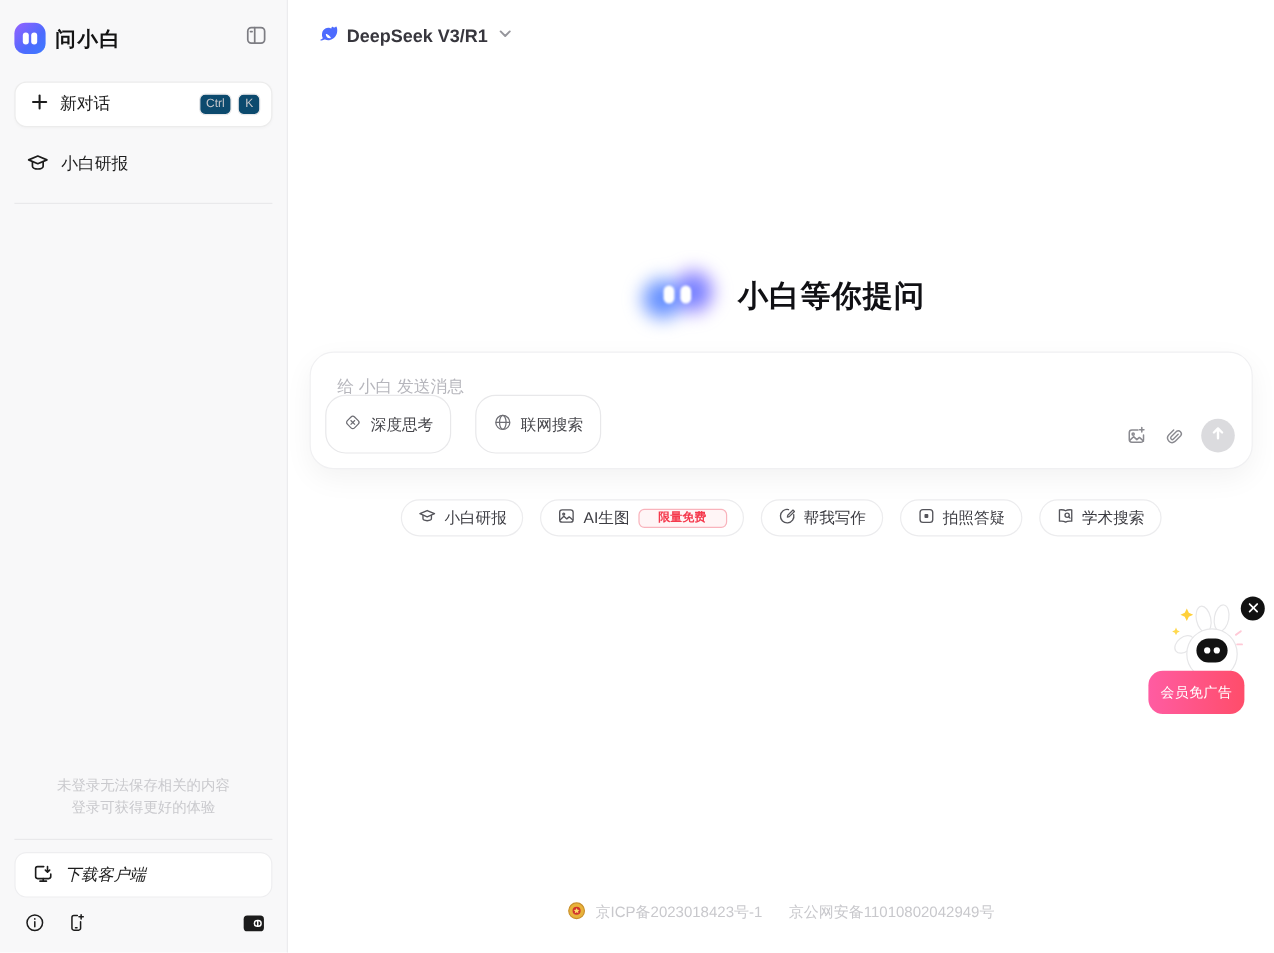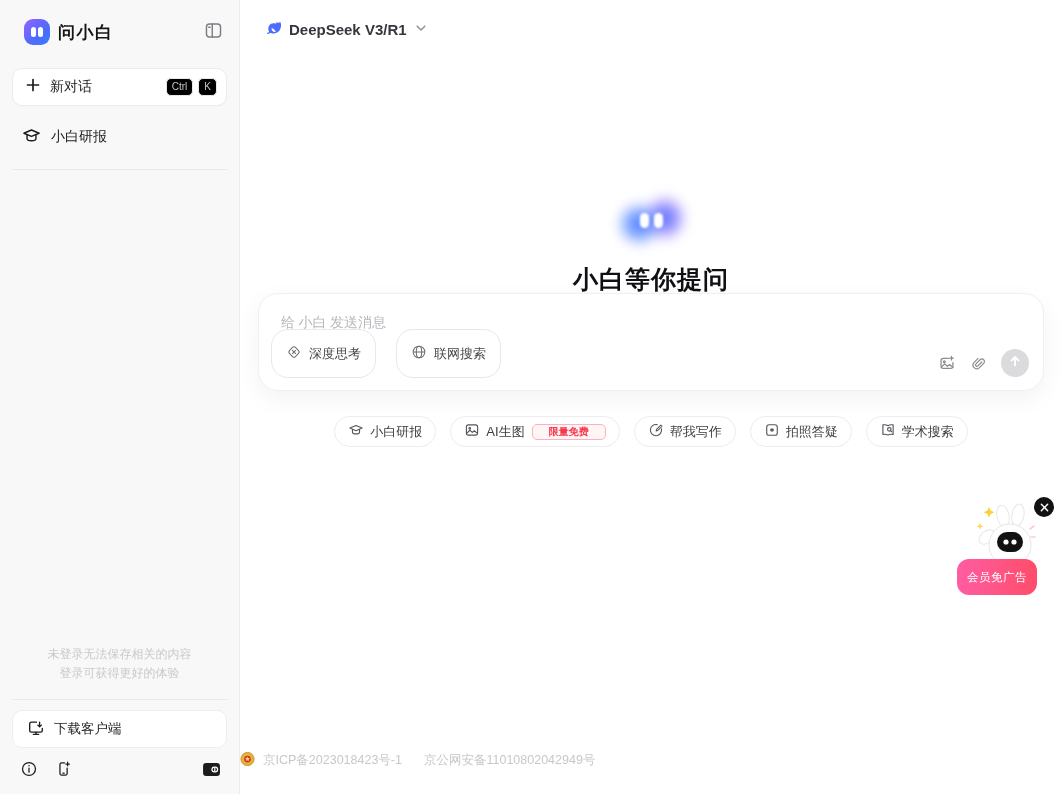--- a/index.html
+++ b/index.html
@@ -11,21 +11,21 @@
     -webkit-font-smoothing:antialiased;
   }
   .app { position:relative; width:1062px; height:794px; overflow:hidden; background:#fff; }
 
   
   .sidebar {
     position:absolute; left:0; top:0; width:240px; height:794px;
     background:#F8F8F9; border-right:1px solid #ECECEE;
     display:flex; flex-direction:column;
   }
-  .side-header { display:flex; align-items:center; padding:18px 16px 0 24px; height:46px; }
+  .side-header { display:flex; align-items:center; padding:18px 16px 0 12px; height:46px; }
   .brand-logo {
     width:26px; height:26px; border-radius:9px; position:relative;
     background:linear-gradient(135deg,#8A63FF 10%,#4D6BFE 60%,#3D7BFF 100%);
     flex:0 0 auto;
   }
   .brand-logo .eye {
     position:absolute; top:8px; width:5px; height:10px; border-radius:3px; background:#fff;
   }
   .brand-logo .eye.l { left:7px; } .brand-logo .eye.r { left:14px; }
   .brand-name { font-size:17px; font-weight:700; color:#141414; margin-left:8px; letter-spacing:1.5px; }
@@ -33,57 +33,57 @@
 
   .new-chat {
     margin:22px 12px 0; height:38px; background:#fff; border:1px solid #ECECEC;
     border-radius:10px; display:flex; align-items:center; padding:0 9px 0 12px; cursor:pointer;
     box-shadow:0 1px 2px rgba(0,0,0,0.02);
   }
   .new-chat-label { font-size:14px; color:#1c1c1c; margin-left:9px; }
   .kbd-group { margin-left:auto; display:flex; gap:5px; }
   .kbd {
     font-size:10px; color:#C7C7CB; border:1px solid #E8E8EA; border-radius:5px;
-    padding:3px 5px; background:#000000; line-height:1; min-width:14px; text-align:right;
+    padding:3px 5px; background:#0c4a6e; line-height:1; min-width:14px; text-align:right;
   }
 
   .nav { margin-top:10px; }
   .nav-item {
     display:flex; align-items:center; gap:10px; height:42px; padding:0 22px;
     font-size:14px; color:#1c1c1c; cursor:pointer;
   }
   .side-divider { height:1px; background:#E9E9EB; margin:11px 12px 0; }
   .side-spacer { flex:1; }
 
   .login-hint { text-align:center; font-size:12px; color:#C9C9CD; line-height:19px; }
   .login-btn {
     margin:14px 12px 0; height:34px; border-radius:18px; background:#000; color:#fff;
     font-size:14px; display:flex; align-items:center; justify-content:center; cursor:pointer;
   }
   .side-divider2 { height:1px; background:#E9E9EB; margin:16px 12px 0; }
   .download-btn {
     margin:10px 12px 0; height:38px; background:#fff; border:1px solid #EEEEF0;
     border-radius:10px; display:flex; align-items:center; gap:9px; padding:0 14px;
-    font-size:13.5px; color:#1c1c1c; cursor:pointer;
+    font-size:13.5px; color:#1c1c1c; cursor:pointer;font-style:italic;
   }
   .side-footer-icons {
     display:flex; align-items:center; padding:12px 18px 16px 20px; gap:17px;
   }
   .side-footer-icons .push-right { margin-left:auto; }
   .icon-btn { cursor:pointer; display:flex; align-items:center; }
 
   
   .model-selector {
     position:absolute; left:262px; top:18px; display:flex; align-items:center; gap:7px;
     font-size:15px; font-weight:600; color:#37363D; cursor:pointer;
   }
 
   .hero {
     position:absolute; left:240px; right:0; top:219px; height:54px;
-    display:flex; align-items:center; justify-content:center; gap:18px;flex-direction:column;
+    display:flex; align-items:center; justify-content:center; gap:18px;
   }
   .hero-blob { position:relative; width:66px; height:48px; flex:0 0 auto; }
   .hero-blob .glow {
     position:absolute; inset:-6px;
     background:
       radial-gradient(closest-side at 35% 55%, #5E8BFF 25%, rgba(94,139,255,0.55) 55%, rgba(122,108,255,0) 85%),
       radial-gradient(closest-side at 68% 45%, #6F7BFF 25%, rgba(139,108,255,0.5) 60%, rgba(139,108,255,0) 88%);
     filter:blur(6px); border-radius:50%;
   }
   .hero-blob .eye {
@@ -93,21 +93,21 @@
   .hero-title { font-size:25px; font-weight:700; color:#101014; letter-spacing:1px; }
 
   .input-card {
     position:absolute; left:258px; top:293px; width:786px; height:98px;
     background:#fff; border:1px solid #F0F0F2; border-radius:20px;
     box-shadow:0 8px 24px rgba(0,0,0,0.05);
   }
   .msg-input {
     position:absolute; left:20px; top:18px; width:560px; height:26px;
     border:none; outline:none; resize:none; background:transparent;
-    font-family:Liberation Serif, serif; font-size:14px; color:#1f1f1f;
+    font-family:Liberation Sans, sans-serif; font-size:14px; color:#1f1f1f;
   }
   .msg-input::placeholder { color:#B6B6BC; }
   .tool-chips { position:absolute; left:12px; bottom:12px; display:flex; gap:20px; }
   .tool-chip {
     height:49px; border:1px solid #E8E8EA; border-radius:17px; background:#fff;
     display:flex; align-items:center; gap:7px; padding:0 14px; font-size:13px; color:#46464B; cursor:pointer;
   }
   .input-actions { position:absolute; right:14px; bottom:13px; display:flex; align-items:center; gap:14px; }
   .send-btn {
     width:28px; height:28px; border-radius:50%; background:#DBDBDE;
@@ -135,21 +135,21 @@
   .mascot { position:absolute; right:25px; top:503px; z-index:1; }
   .promo-badge {
     position:absolute; right:25px; top:559px; height:22px; padding:18px 10px; border-radius:12px;
     background:linear-gradient(90deg,#FF5CA2 0%,#FF4D6A 100%);
     color:#fff; font-size:11.5px; display:flex; align-items:center; cursor:pointer; z-index:2;
     letter-spacing:0.5px;
   }
 
   .footer {
     position:absolute; left:240px; right:0; top:751px;
-    display:flex; align-items:center; gap:8px;
+    display:flex; align-items:center; justify-content:center; gap:8px;
     font-size:12.5px; color:#C8C8CC;
   }
   .footer .gap { width:6px; }
 </style>
 </head>
 <body>
 
 <div class="app">
 
   <div class="sidebar">

